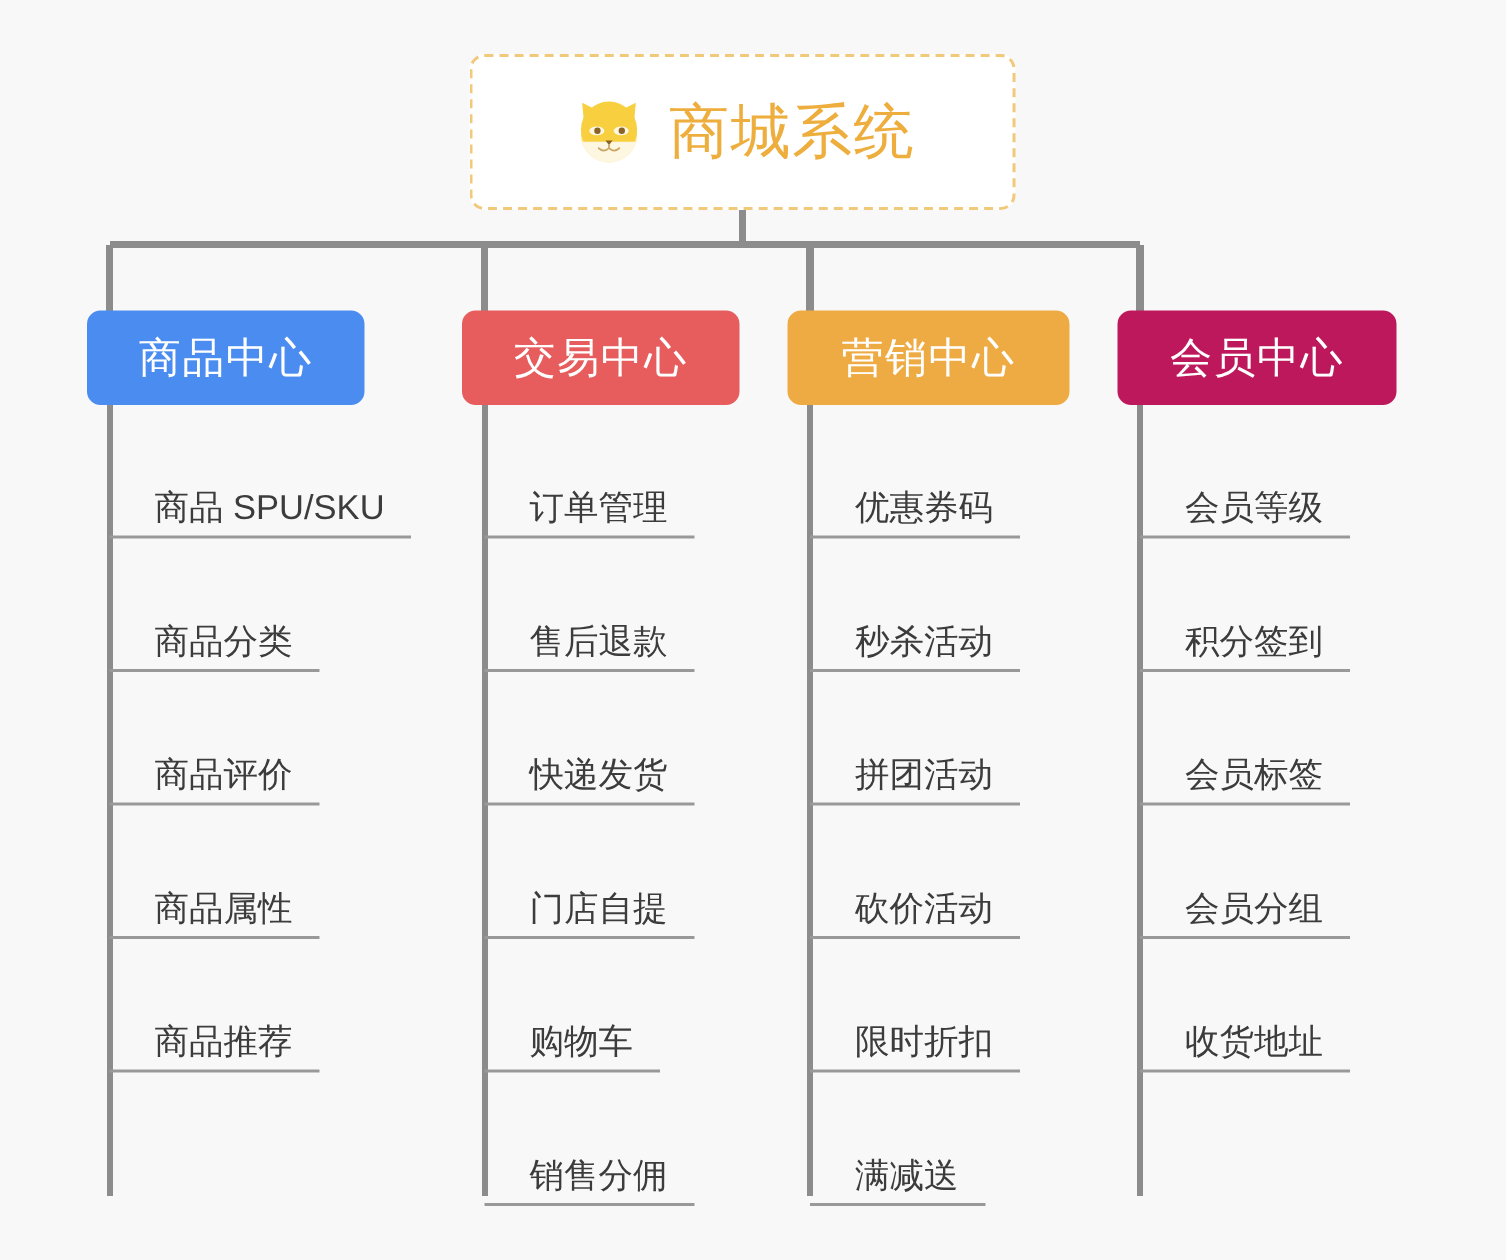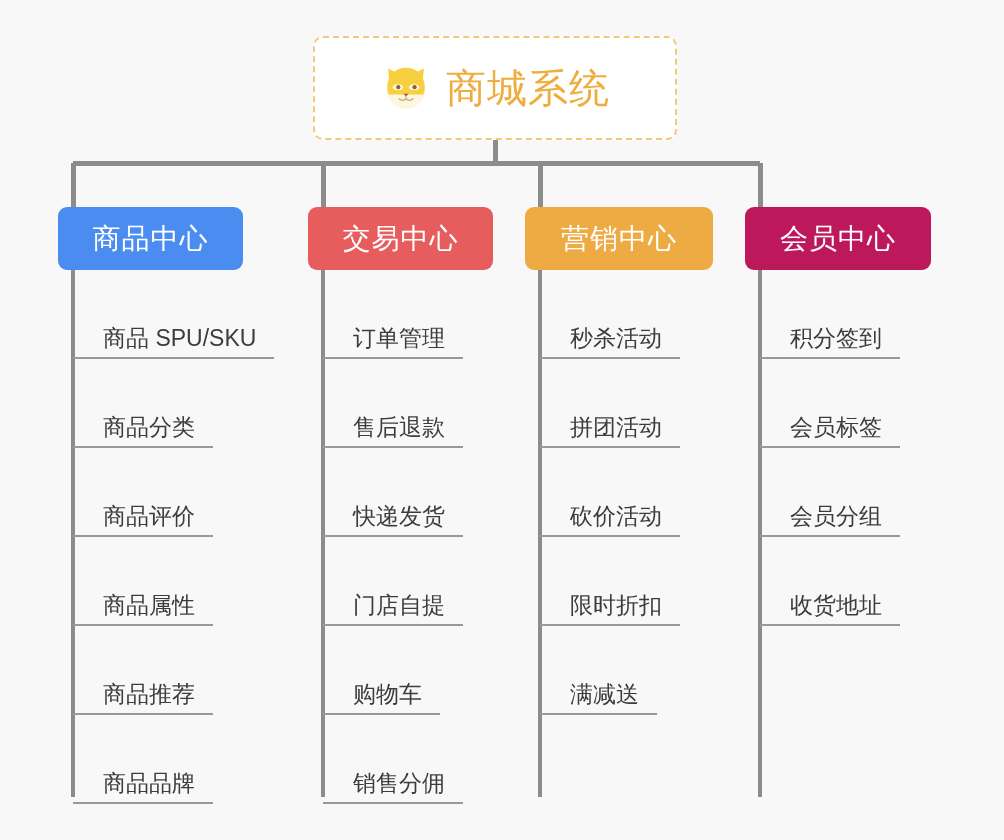--- a/index.html
+++ b/index.html
@@ -163,23 +163,20 @@
           </li>
           <li class="leaf-item">
             <span class="leaf-inner" style="border-bottom-color: rgb(153, 153, 153); text-align: right;"><span class="leaf-label" style="color: rgb(60, 60, 60);">商品评价</span></span>
           </li>
           <li class="leaf-item">
             <span class="leaf-inner" style="border-bottom-color: rgb(153, 153, 153);"><span class="leaf-label" style="color: rgb(60, 60, 60);">商品属性</span></span>
           </li>
           <li class="leaf-item">
             <span class="leaf-inner" style="border-bottom-color: rgb(153, 153, 153);"><span class="leaf-label" style="color: rgb(60, 60, 60);">商品推荐</span></span>
           </li>
-          <li class="leaf-item">
-            <span class="leaf-inner" style="border-bottom-color: rgb(153, 153, 153);"><span class="leaf-label" style="color: rgb(60, 60, 60);">商品品牌</span></span>
-          </li>
         </ul>
       </div>
       <div class="column" style="left: 308px; width: 185px;">
         <div class="cat-header" style="background: rgb(231, 92, 92); width: 185px;">交易中心</div>
         <ul class="leaf-list">
           <li class="leaf-item">
             <span class="leaf-inner" style="border-bottom-color: rgb(153, 153, 153);"><span class="leaf-label" style="color: rgb(60, 60, 60);">订单管理</span></span>
           </li>
           <li class="leaf-item">
             <span class="leaf-inner" style="border-bottom-color: rgb(153, 153, 153);"><span class="leaf-label" style="color: rgb(60, 60, 60);">售后退款</span></span>
@@ -195,40 +192,46 @@
           </li>
           <li class="leaf-item">
             <span class="leaf-inner" style="border-bottom-color: rgb(153, 153, 153);"><span class="leaf-label" style="color: rgb(60, 60, 60);">销售分佣</span></span>
           </li>
         </ul>
       </div>
       <div class="column" style="left: 525px; width: 188px;">
         <div class="cat-header" style="background: rgb(238, 171, 67); width: 188px;">营销中心</div>
         <ul class="leaf-list">
           <li class="leaf-item">
+            <span class="leaf-inner" style="border-bottom-color: rgb(153, 153, 153);"><span class="leaf-label" style="color: rgb(60, 60, 60);">优惠券码</span></span>
+          </li>
+          <li class="leaf-item">
             <span class="leaf-inner" style="border-bottom-color: rgb(153, 153, 153);"><span class="leaf-label" style="color: rgb(60, 60, 60);">秒杀活动</span></span>
           </li>
           <li class="leaf-item">
             <span class="leaf-inner" style="border-bottom-color: rgb(153, 153, 153);"><span class="leaf-label" style="color: rgb(60, 60, 60);">拼团活动</span></span>
           </li>
           <li class="leaf-item">
             <span class="leaf-inner" style="border-bottom-color: rgb(153, 153, 153);"><span class="leaf-label" style="color: rgb(60, 60, 60);">砍价活动</span></span>
           </li>
           <li class="leaf-item">
             <span class="leaf-inner" style="border-bottom-color: rgb(153, 153, 153);"><span class="leaf-label" style="color: rgb(60, 60, 60);">限时折扣</span></span>
           </li>
           <li class="leaf-item">
             <span class="leaf-inner" style="border-bottom-color: rgb(153, 153, 153);"><span class="leaf-label" style="color: rgb(60, 60, 60);">满减送</span></span>
           </li>
         </ul>
       </div>
       <div class="column" style="left: 745px; width: 186px;">
         <div class="cat-header" style="background: #be185d; width: 186px;">会员中心</div>
         <ul class="leaf-list">
           <li class="leaf-item">
+            <span class="leaf-inner" style="border-bottom-color: rgb(153, 153, 153);"><span class="leaf-label" style="color: rgb(60, 60, 60);">会员等级</span></span>
+          </li>
+          <li class="leaf-item">
             <span class="leaf-inner" style="border-bottom-color: rgb(153, 153, 153); margin-top: 33px;"><span class="leaf-label" style="color: rgb(60, 60, 60);">积分签到</span></span>
           </li>
           <li class="leaf-item">
             <span class="leaf-inner" style="border-bottom-color: rgb(153, 153, 153);"><span class="leaf-label" style="color: rgb(60, 60, 60);">会员标签</span></span>
           </li>
           <li class="leaf-item">
             <span class="leaf-inner" style="border-bottom-color: rgb(153, 153, 153);"><span class="leaf-label" style="color: rgb(60, 60, 60);">会员分组</span></span>
           </li>
           <li class="leaf-item">
             <span class="leaf-inner" style="border-bottom-color: rgb(153, 153, 153);"><span class="leaf-label" style="color: rgb(60, 60, 60);">收货地址</span></span>

